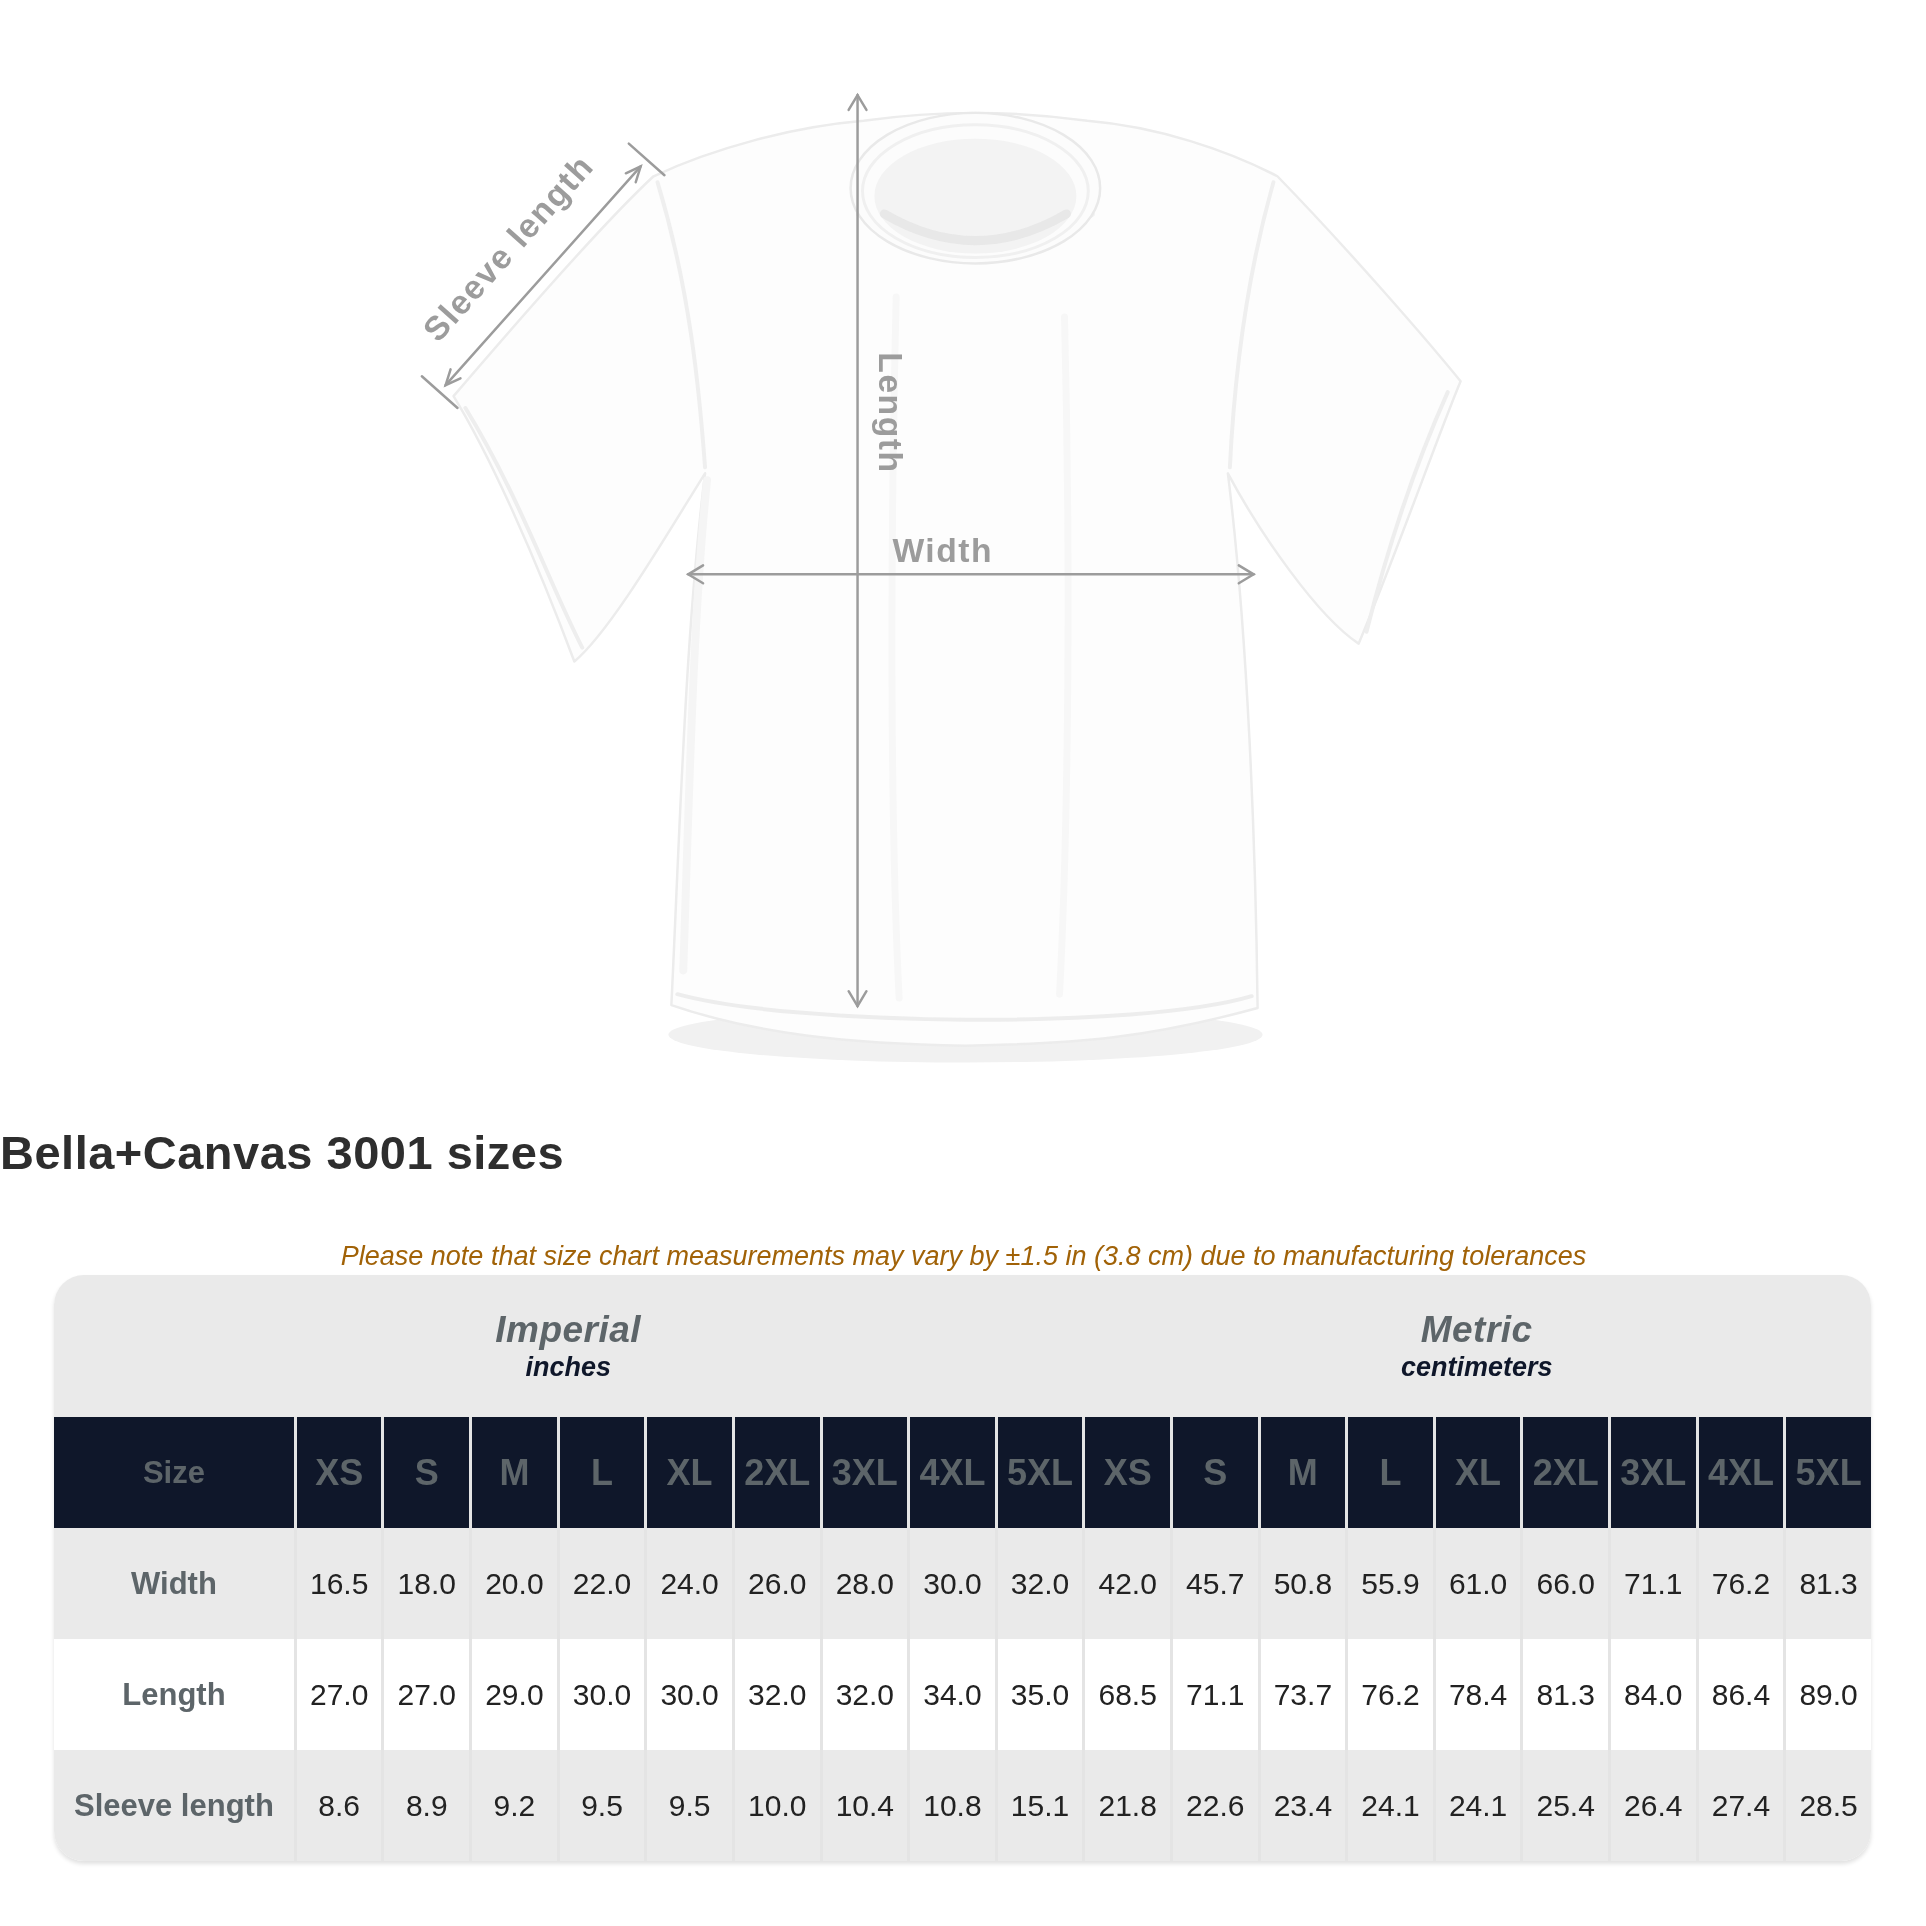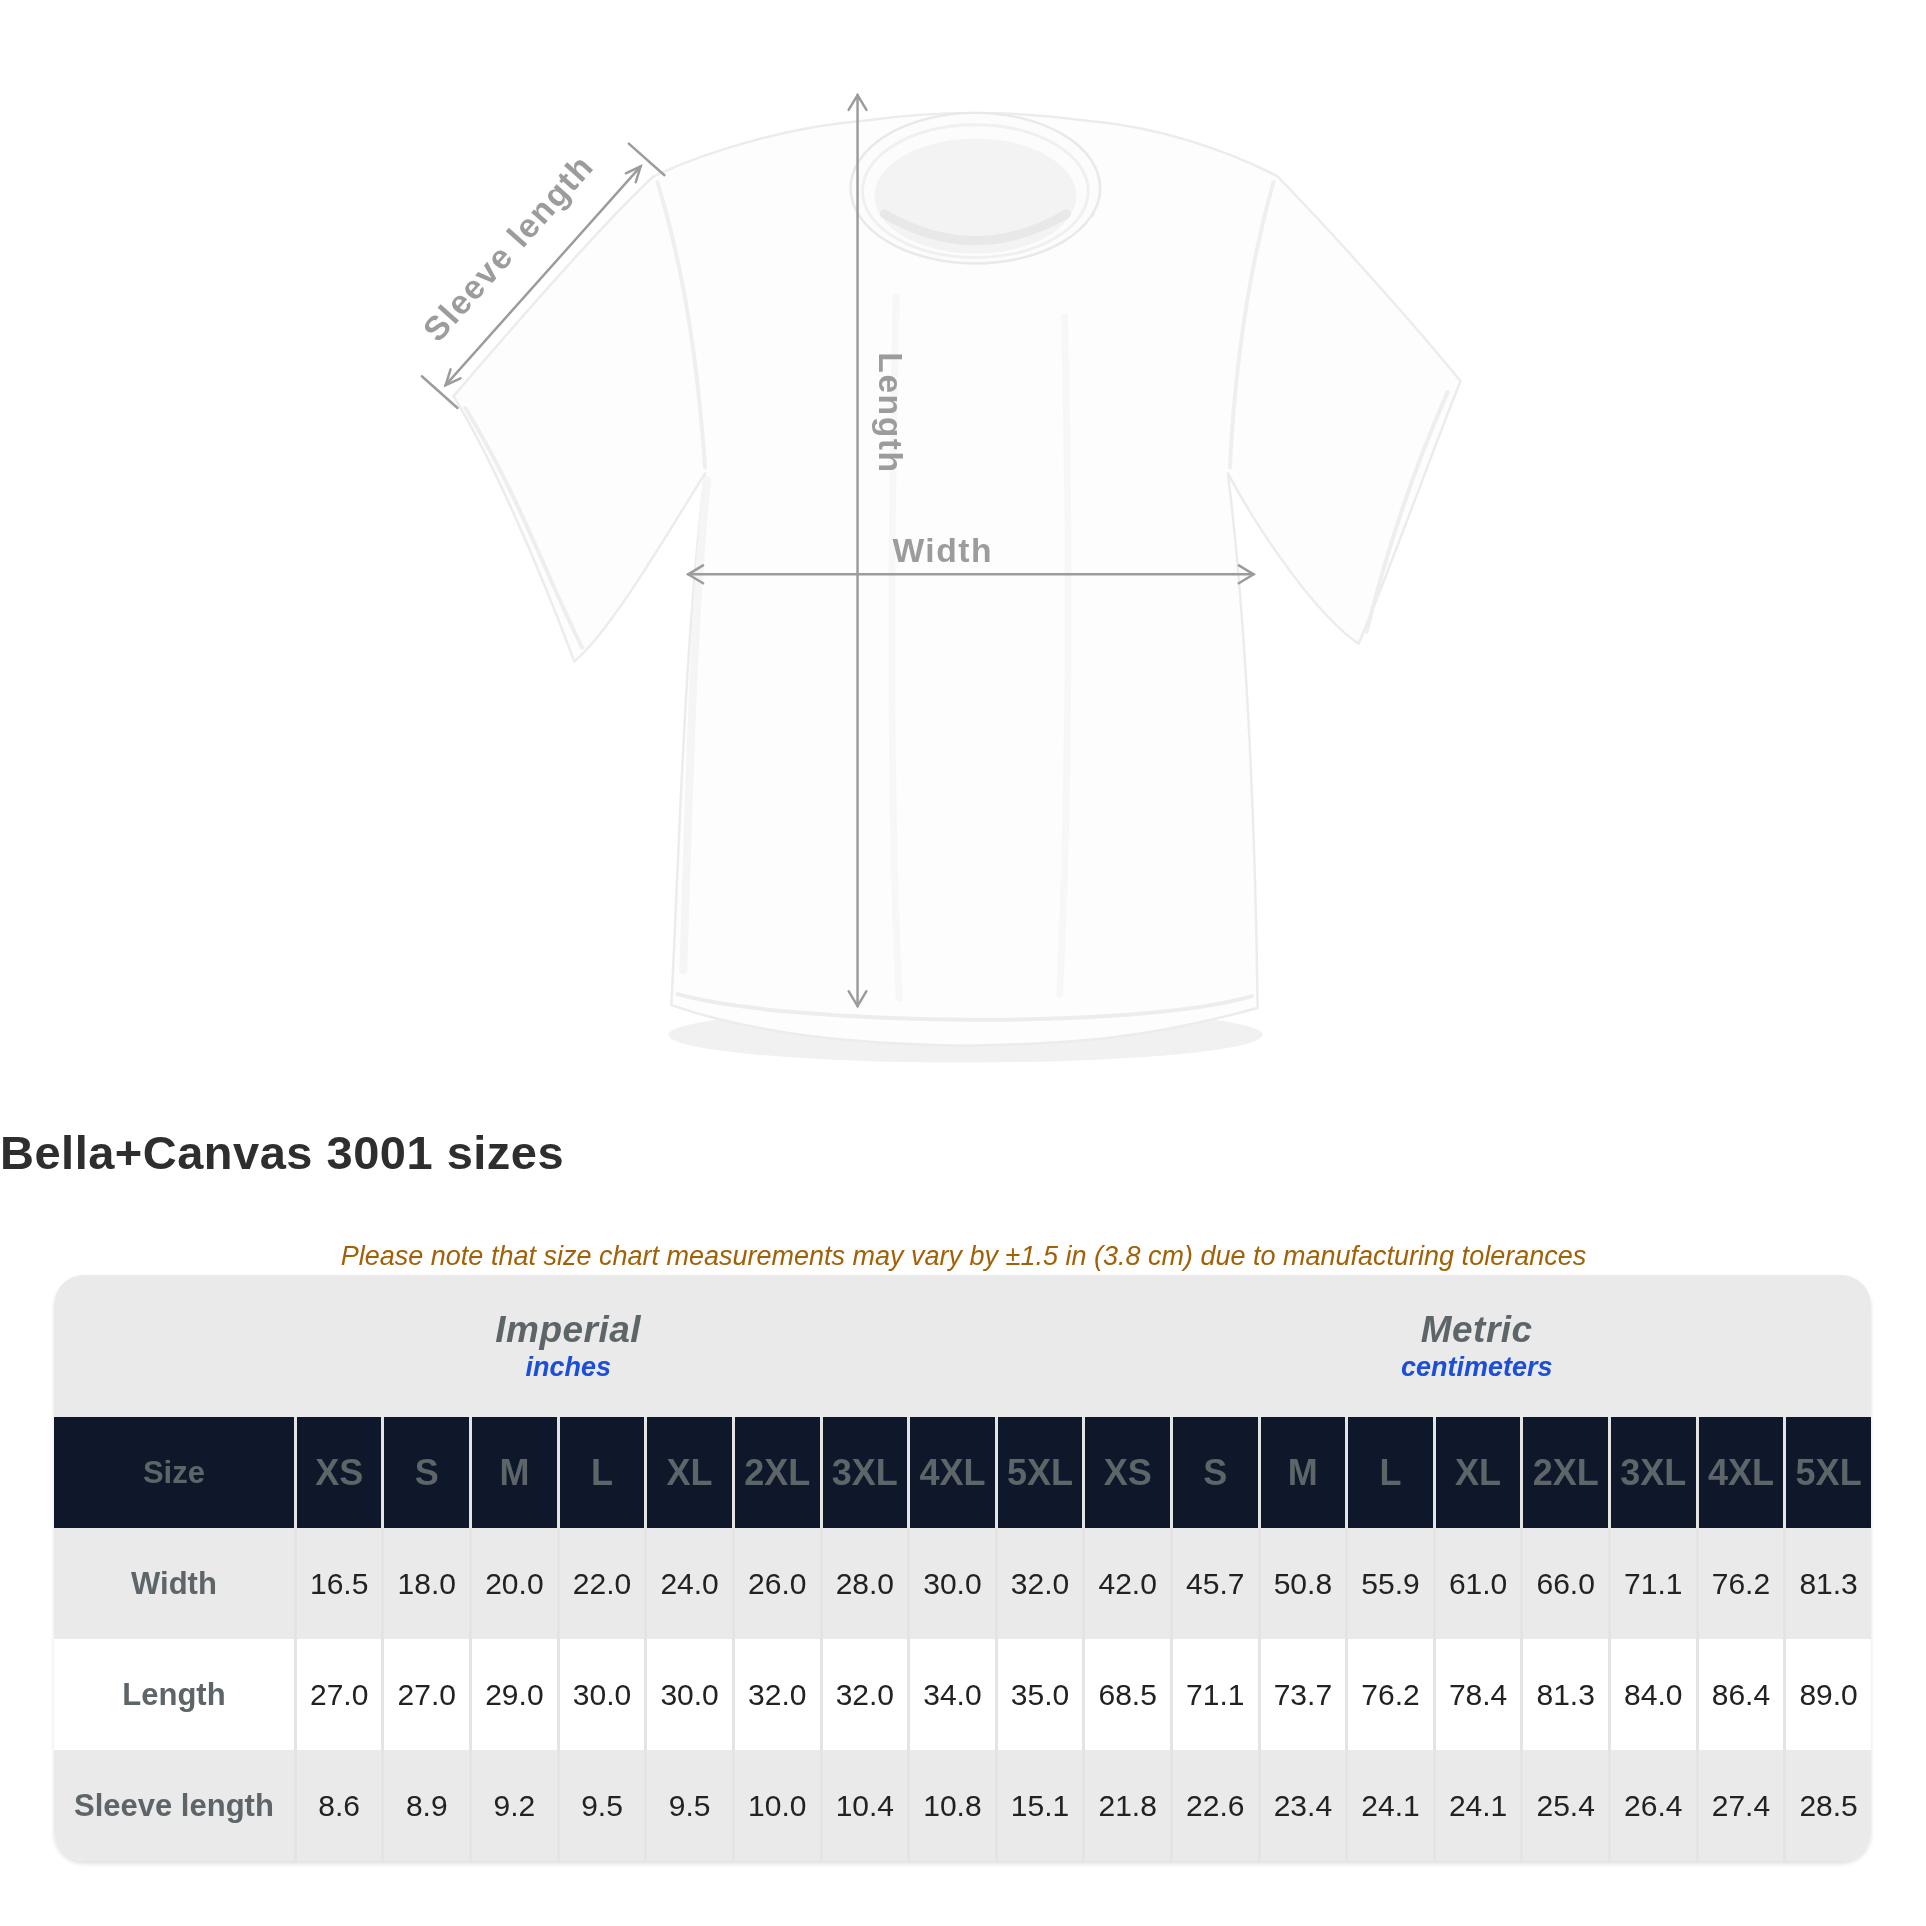--- a/index.html
+++ b/index.html
@@ -24,21 +24,21 @@
   .table-wrap{
     position:absolute;left:54px;top:1275px;width:1817px;
     border-radius:30px;overflow:hidden;background:#ffffff;
     box-shadow:0 3px 4px rgba(0,0,0,.12);
   }
   table{width:100%;border-collapse:separate;border-spacing:0;table-layout:fixed;}
   col.c-label{width:13.2%;}
   col.c-data{width:4.822%;}
   .unit-row th{background:#eaeaea;height:142px;vertical-align:middle;padding:0;text-align:center;}
   .unit{font-size:37px;font-weight:bold;font-style:italic;color:#5d6569;letter-spacing:0.5px;}
-  .unit-sub{font-size:27px;font-style:italic;color:#1d4ed8;margin-top:1px;}
+  .unit-sub{font-size:27px;font-style:italic;color:#0f172a;margin-top:1px;}
   .size-row th{background:#0f172a;}
   .size-row th,tbody tr > *{height:111px;vertical-align:middle;text-align:center;padding:0;}
   .rowlabel{font-size:31px;font-weight:bold;color:#5d6569;}
   .cell{border-left:3px solid #e4e4e4;}
   .cell.head{font-size:36px;font-weight:bold;color:#5d6569;}
   .cell.val{font-size:30px;font-weight:normal;color:#222222;}
   tr.gray > *{background:#eaeaea;}
   tr.white > *{background:#ffffff;}
 </style>
 </head>

